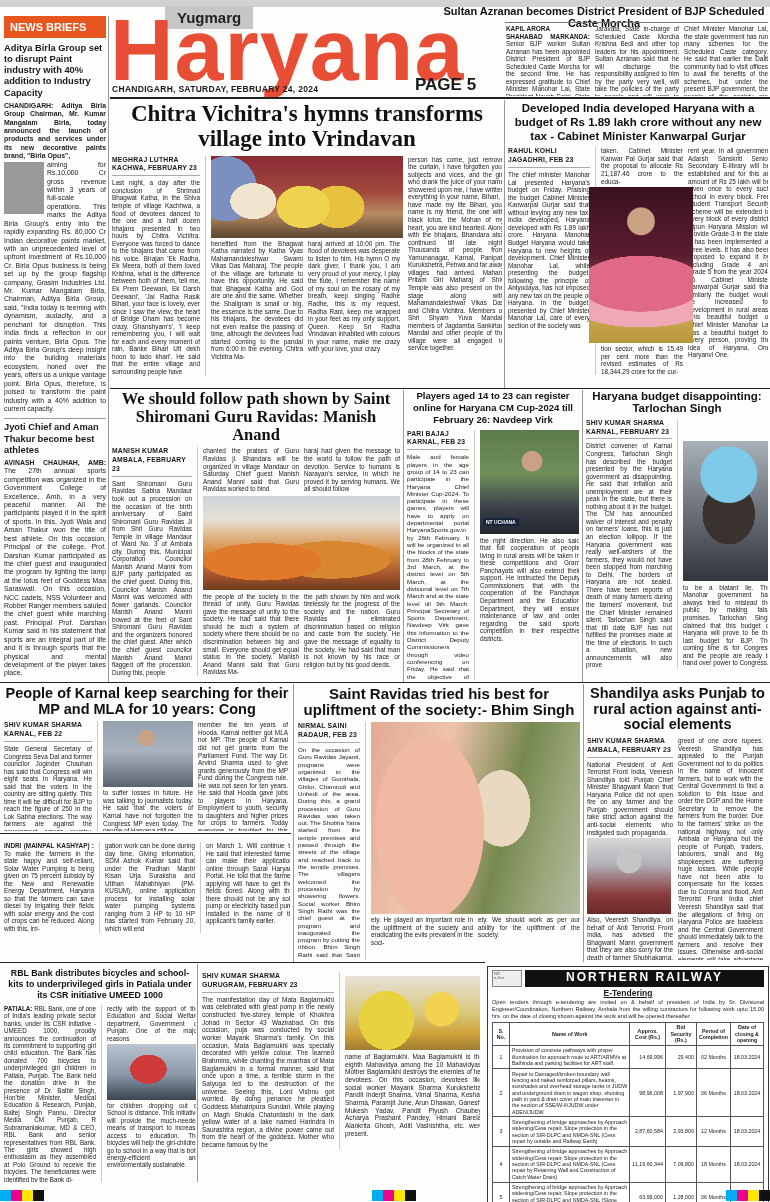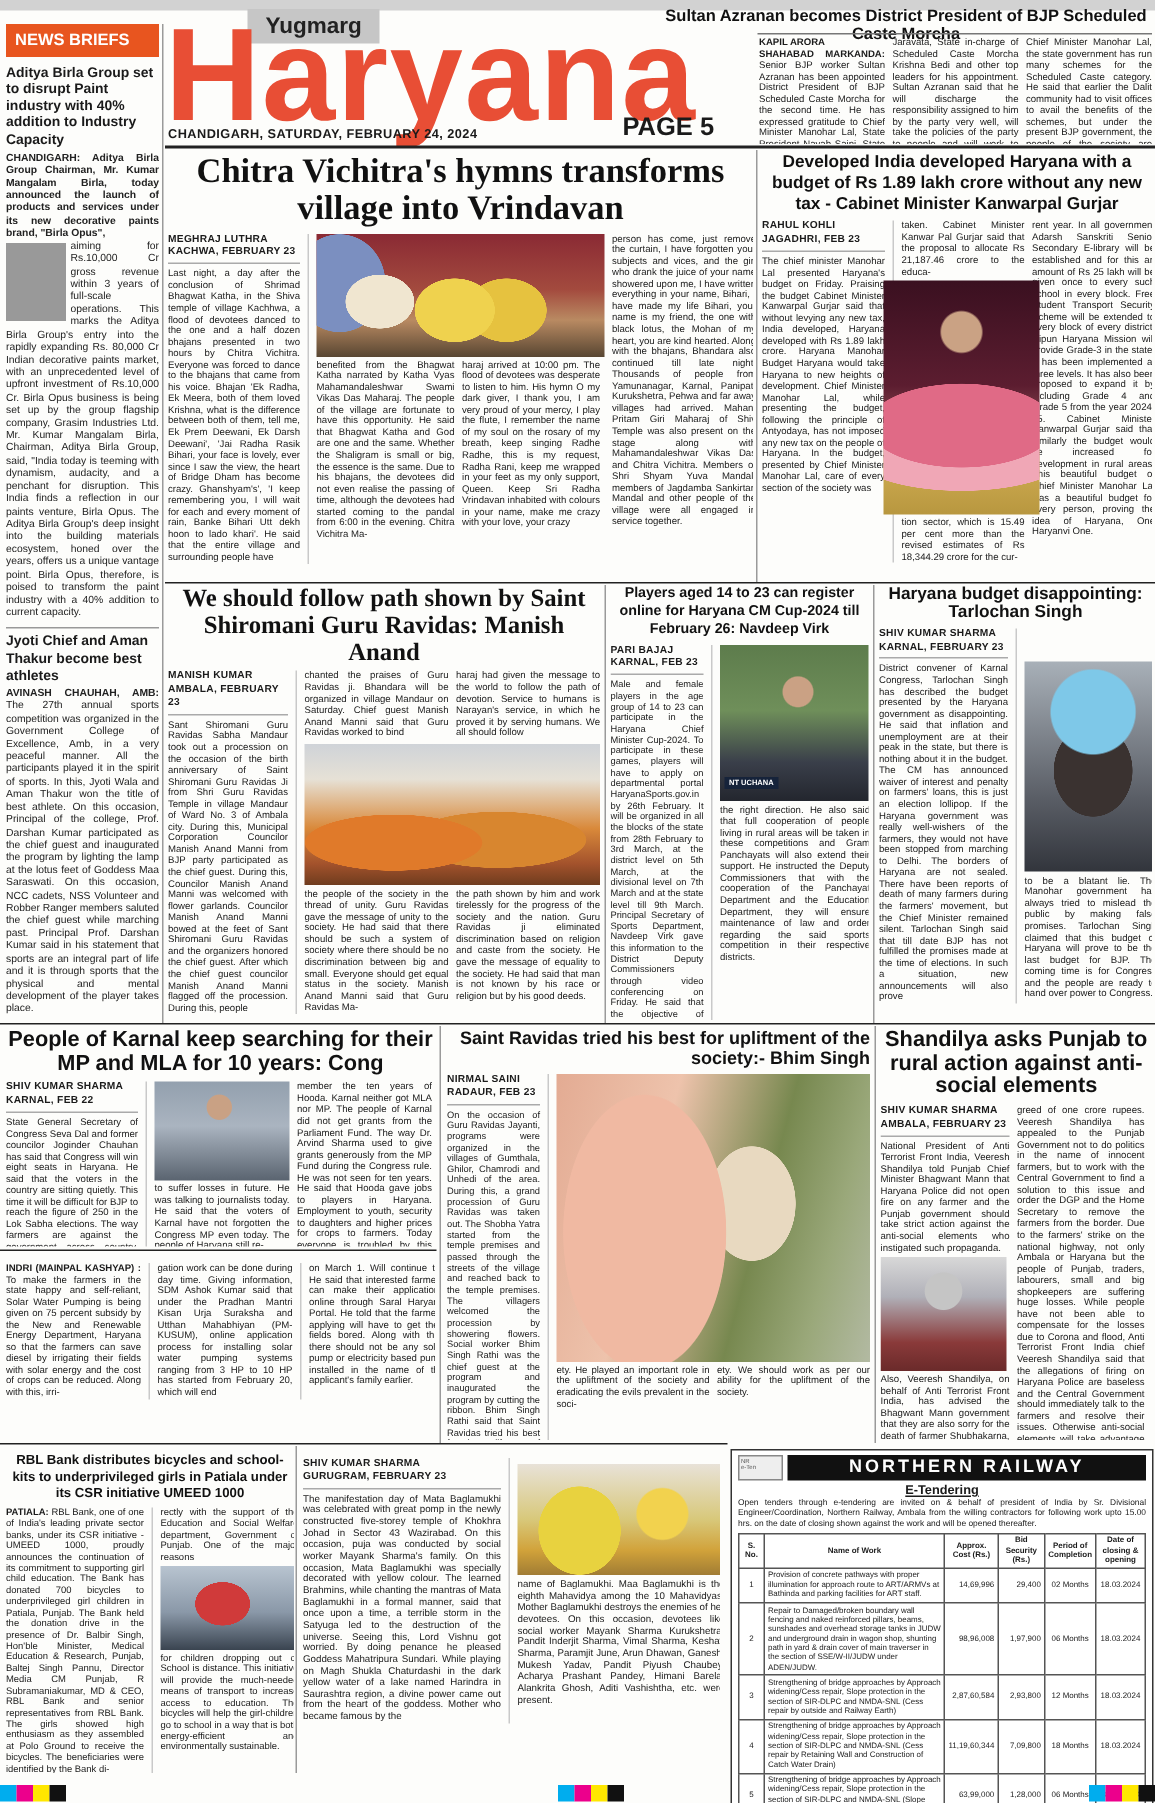--- a/index.html
+++ b/index.html
@@ -277,21 +277,21 @@
       <div class="col nrul" style="width:90px;flex:none;">
         <b class="lead">INDRI (MAINPAL KASHYAP) :</b>
         <span>To make the farmers in the state happy and self-reliant, Solar Water Pumping is being given on 75 percent subsidy by the New and Renewable Energy Department, Haryana so that the farmers can save diesel by irrigating their fields with solar energy and the cost of crops can be reduced. Along with this, irri-</span>
       </div>
       <div class="col" style="width:90px;flex:none;">gation work can be done during day time. Giving information, SDM Ashok Kumar said that under the Pradhan Mantri Kisan Urja Suraksha and Utthan Mahabhiyan (PM-KUSUM), online application process for installing solar water pumping systems ranging from 3 HP to 10 HP has started from February 20, which will end</div>
       <div class="col" style="width:90px;flex:none;">on March 1. Will continue till. He said that interested farmers can make their applications online through Saral Haryana Portal. He told that the farmers applying will have to get their fields bored. Along with this, there should not be any solar pump or electricity based pump installed in the name of the applicant's family earlier.</div>
     </div>
   </div>
 
   <div class="art" style="left:298px;top:686px;width:282px;height:274px;">
-    <div class="hl" style="font-size:12px;text-align:right;">Saint Ravidas tried his best for upliftment of the society:- Bhim Singh</div>
+    <div class="hl" style="font-size:15px;">Saint Ravidas tried his best for upliftment of the society:- Bhim Singh</div>
     <div class="cols">
       <div style="width:62px;flex:none;">
         <div class="byline">
           <div>NIRMAL SAINI</div>
           <div>RADAUR, FEB 23</div>
         </div>
         <div class="col nrul" style="font-size:6.2px;">On the occasion of Guru Ravidas Jayanti, programs were organized in the villages of Gumthala, Ghilor, Chamrodi and Unhedi of the area. During this, a grand procession of Guru Ravidas was taken out. The Shobha Yatra started from the temple premises and passed through the streets of the village and reached back to the temple premises. The villagers welcomed the procession by showering flowers. Social worker Bhim Singh Rathi was the chief guest at the program and inaugurated the program by cutting the ribbon. Bhim Singh Rathi said that Saint Ravidas tried his best for the upliftment of the society. Efforts were made to create unity and integrity in the society by removing the evils prevalent in the soci-</div>
       </div>
       <div style="width:210px;flex:none;border-left:1px solid #c9c9c9;padding-left:5px;">
         <div class="ph ph-bhim" style="width:100%;height:192px;"></div>

